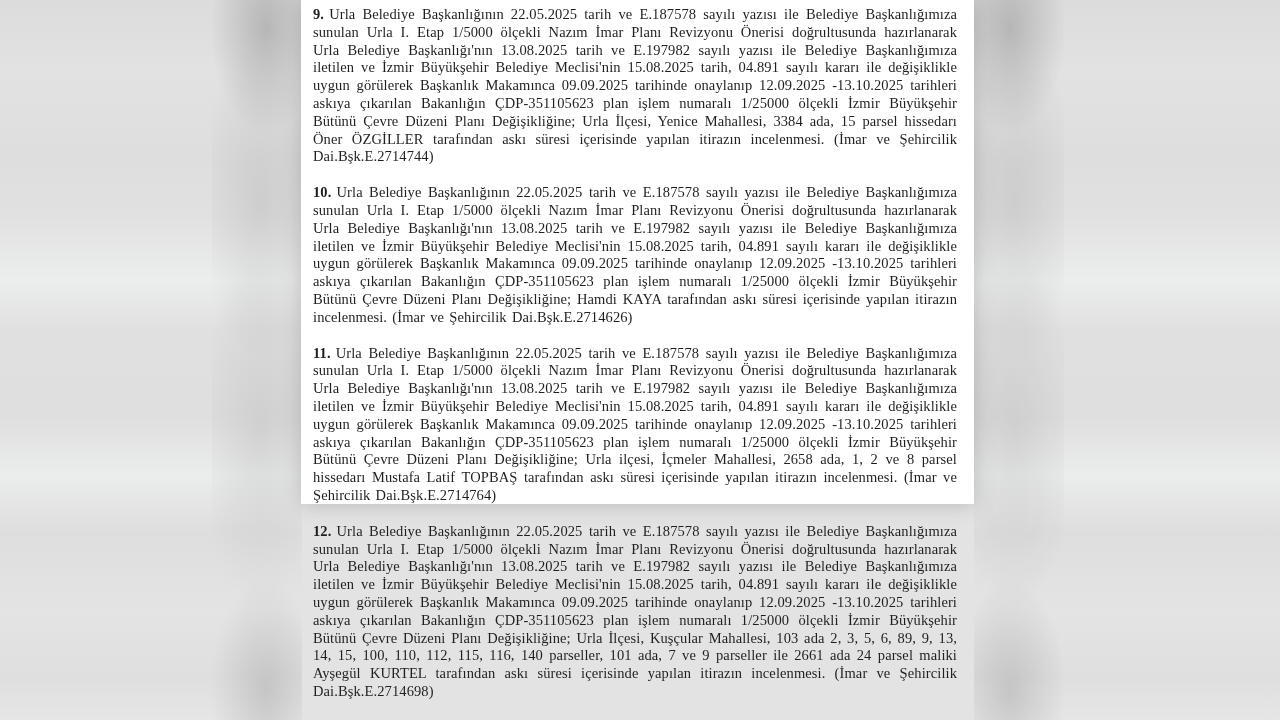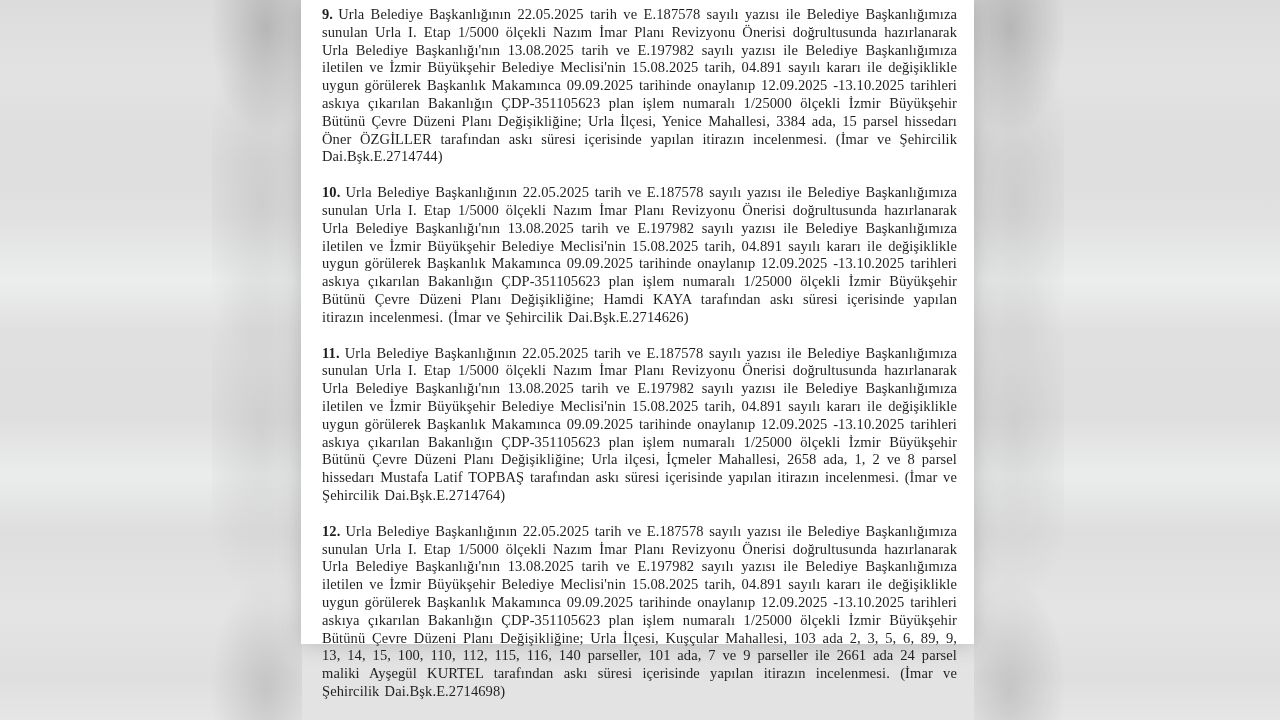--- a/index.html
+++ b/index.html
@@ -33,25 +33,25 @@
       radial-gradient(90px 240px at 55% 60%, rgba(120,120,120,0.16), rgba(120,120,120,0) 72%),
       radial-gradient(80px 160px at 60% 96%, rgba(100,100,100,0.22), rgba(100,100,100,0) 70%);
   }
   .bg-left::after  { right: 0; }
   .bg-right::after { left: 0; transform: scaleX(-1); }
 
   
   .paper {
     position: absolute;
     left: 301px; top: 0;
-    width: 673px; height: 644px;
+    width: 673px; height: 504px;
     background: #ffffff;
     box-shadow: 0 0 20px rgba(70,70,70,0.28);
     box-sizing: border-box;
-    padding: 6px 17px 0 21px;
+    padding: 6px 17px 0 12px;
   }
   .item {
     margin: 0 0 18px 0;
     font-size: 14.5px;
     line-height: 17.8px;
     color: #1f1f1f;
     text-align: justify;
     letter-spacing: 0.1px;
     word-spacing: 1.5px;
   }

